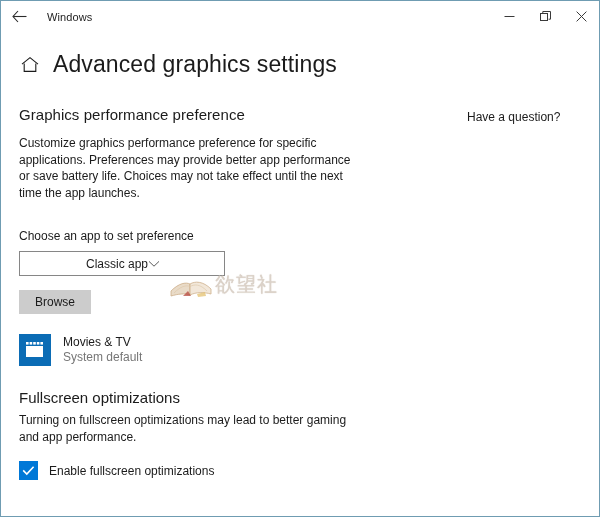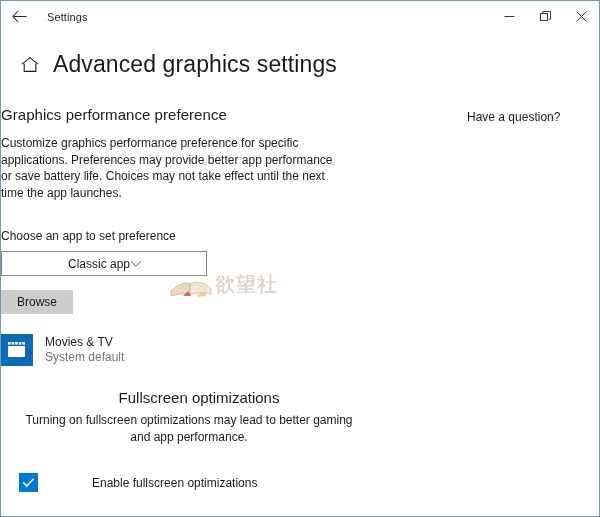--- a/index.html
+++ b/index.html
@@ -85,20 +85,21 @@
     font-size: 23px;
     font-weight: 300;
     color: #1b1b1b;
     letter-spacing: .1px;
   }
 
   
   .body-area {
     position: relative;
     display: flex;
+    padding-left: 18px;
     padding-top: 22px;
   }
 
   .main-col {
     width: 352px;
     flex: 0 0 352px;
   }
 
   .side-col {
     position: absolute;
@@ -216,39 +217,37 @@
     text-shadow: 0 0 1px #c9bdb0;
     margin-left: 2px;
   }
 
   
   .fs-section {
     position: absolute;
     left: 18px;
     top: 388px;
     width: 360px;
-    text-align: center;
   }
   .fs-heading {
     font-size: 15px;
     font-weight: 400;
     color: #1b1b1b;
   }
   .fs-desc {
     font-size: 12px;
     color: #1b1b1b;
     line-height: 16.5px;
     margin-top: 6px;
     width: 340px;
   }
   .checkbox-row {
-    margin-top: 28px;
-    display: flex;
-    align-items: center;
-    gap: 43px;
+    margin-top: 16px;
+    display: flex;
+    align-items: center;
   }
   .checkbox {
     width: 19px;
     height: 19px;
     background: #0078d7;
     display: flex;
     align-items: center;
     justify-content: center;
     flex: 0 0 19px;
   }
@@ -278,21 +277,21 @@
 
 <div class="window">
 
   <div class="titlebar">
     <div class="back-btn">
       <svg width="15" height="13" viewBox="0 0 15 13" fill="none">
         <path d="M6 1 L1 6.5 L6 12" stroke="#2b2b2b" stroke-width="1.1" fill="none"></path>
         <path d="M1.2 6.5 H14.5" stroke="#2b2b2b" stroke-width="1.1"></path>
       </svg>
     </div>
-    <div class="titlebar-title">Settings</div>
+    <div class="titlebar-title">Windows</div>
 
     <div class="win-controls">
       <div class="win-btn">
         <svg width="11" height="11" viewBox="0 0 11 11">
           <path d="M0.5 5.5 H10.5" stroke="#3a3a3a" stroke-width="1"></path>
         </svg>
       </div>
       <div class="win-btn">
         <svg width="11" height="11" viewBox="0 0 11 11" fill="none">
           <rect x="0.5" y="2.5" width="7" height="7" stroke="#3a3a3a" stroke-width="1"></rect>

